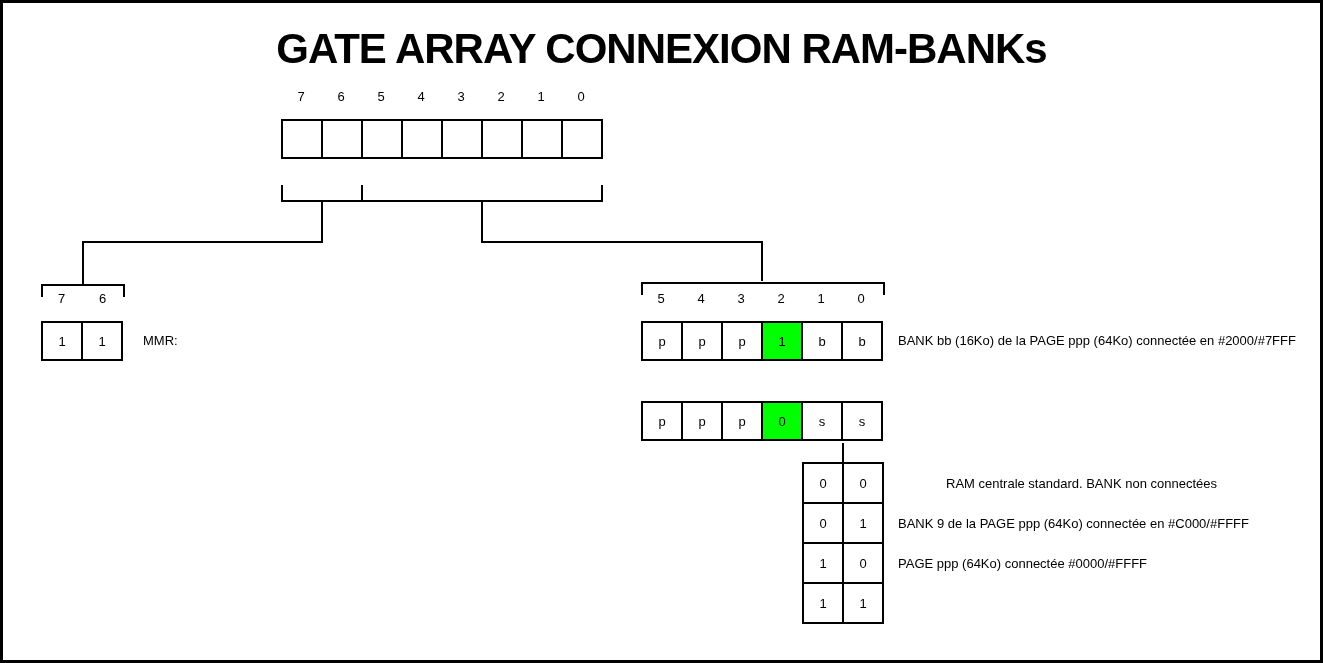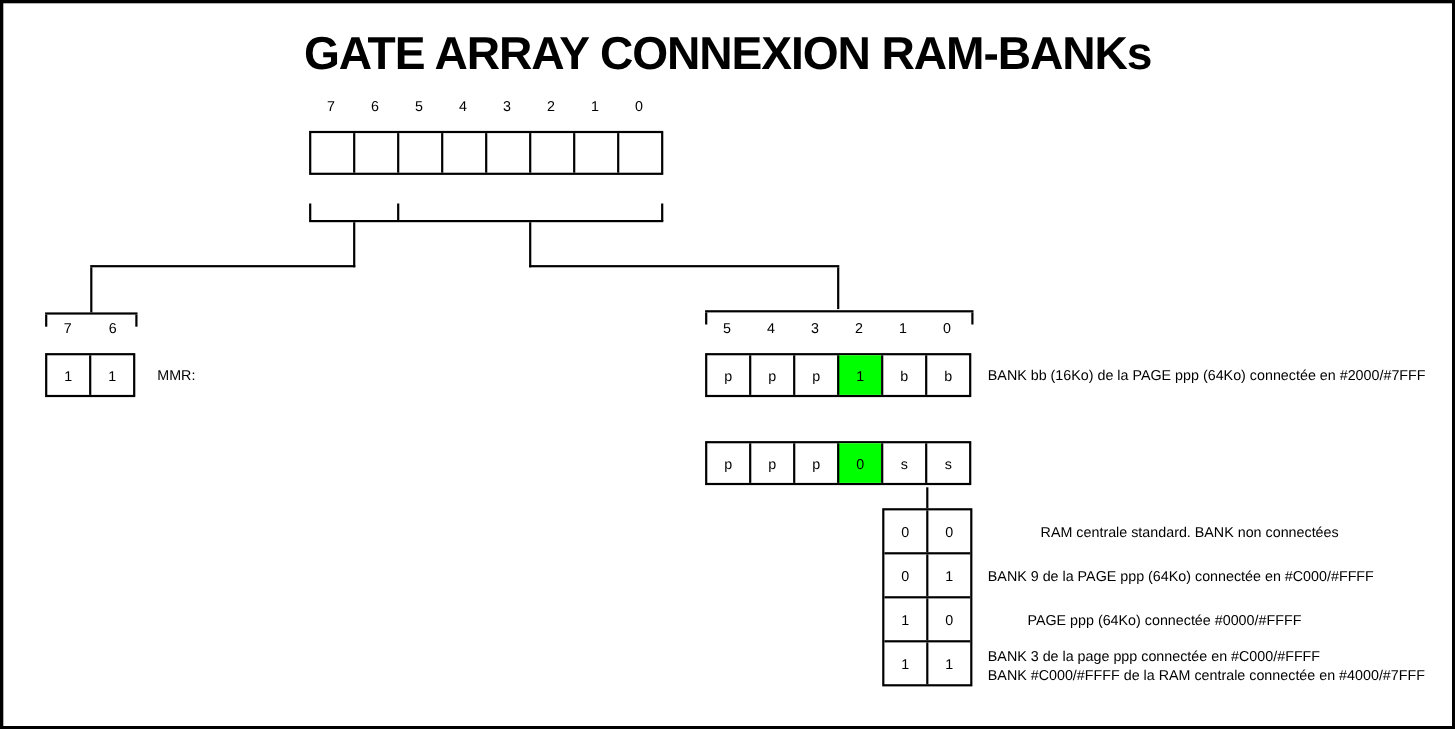--- a/index.html
+++ b/index.html
@@ -173,21 +173,17 @@
       <div class="tcell">1</div>
     </div>
   </div>
 
   <div class="note" style="left:912px; top:460px; height:40px;margin-left:31px;">
     <div>RAM centrale standard. BANK non connectées</div>
   </div>
   <div class="note" style="left:895px; top:500px; height:40px;">
     <div>BANK 9 de la PAGE ppp (64Ko) connectée en #C000/#FFFF</div>
   </div>
-  <div class="note" style="left:895px; top:540px; height:40px;margin-left:36px;">
+  <div class="note" style="left:895px; top:540px; height:40px;">
     <div>PAGE ppp (64Ko) connectée #0000/#FFFF</div>
-  </div>
-  <div class="note" style="left:895px; top:582px; height:40px;">
-    <div>BANK 3 de la page ppp connectée en #C000/#FFFF</div>
-    <div>BANK #C000/#FFFF de la RAM centrale connectée en #4000/#7FFF</div>
   </div>
 
 </div>
 
 </body></html>

